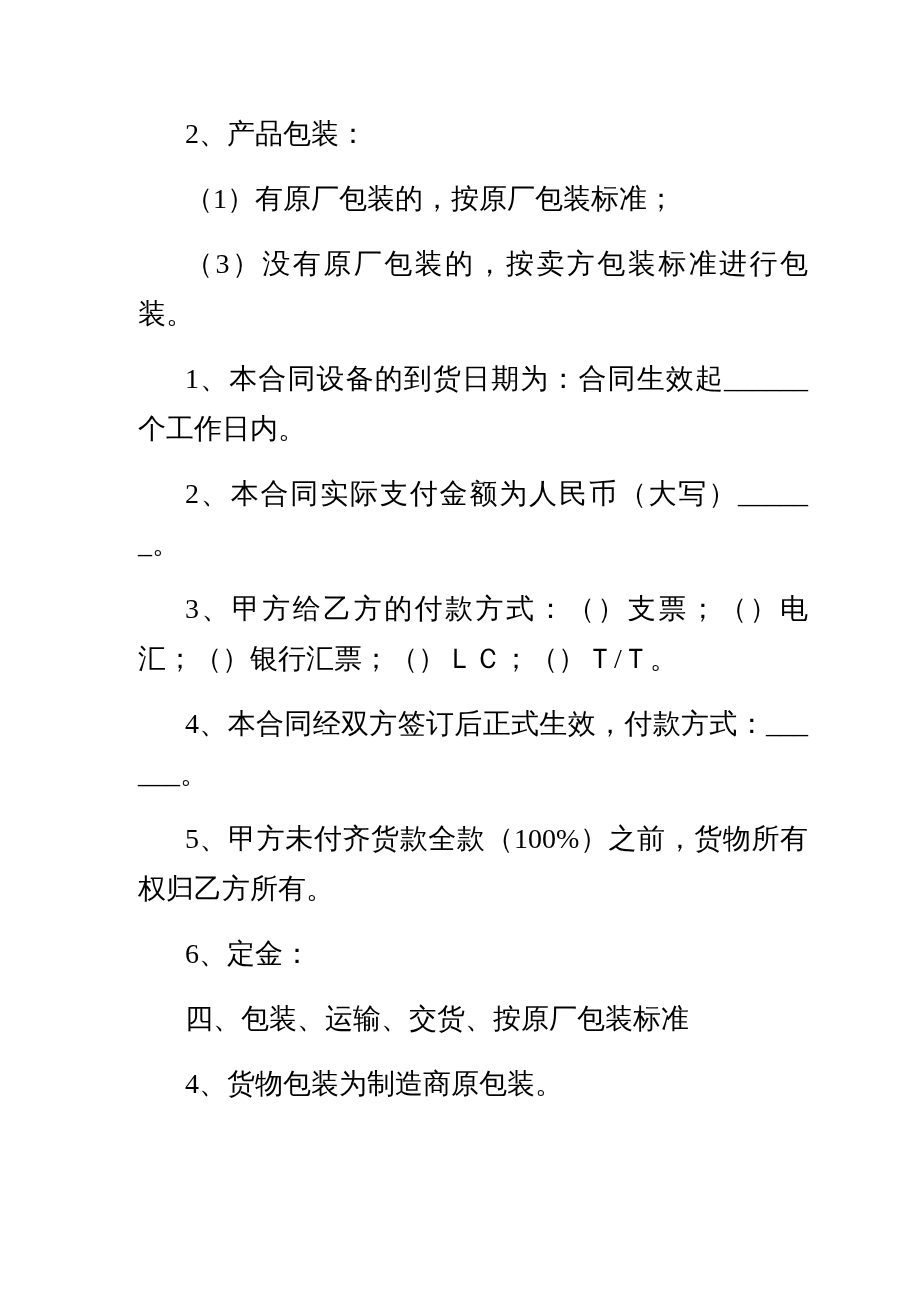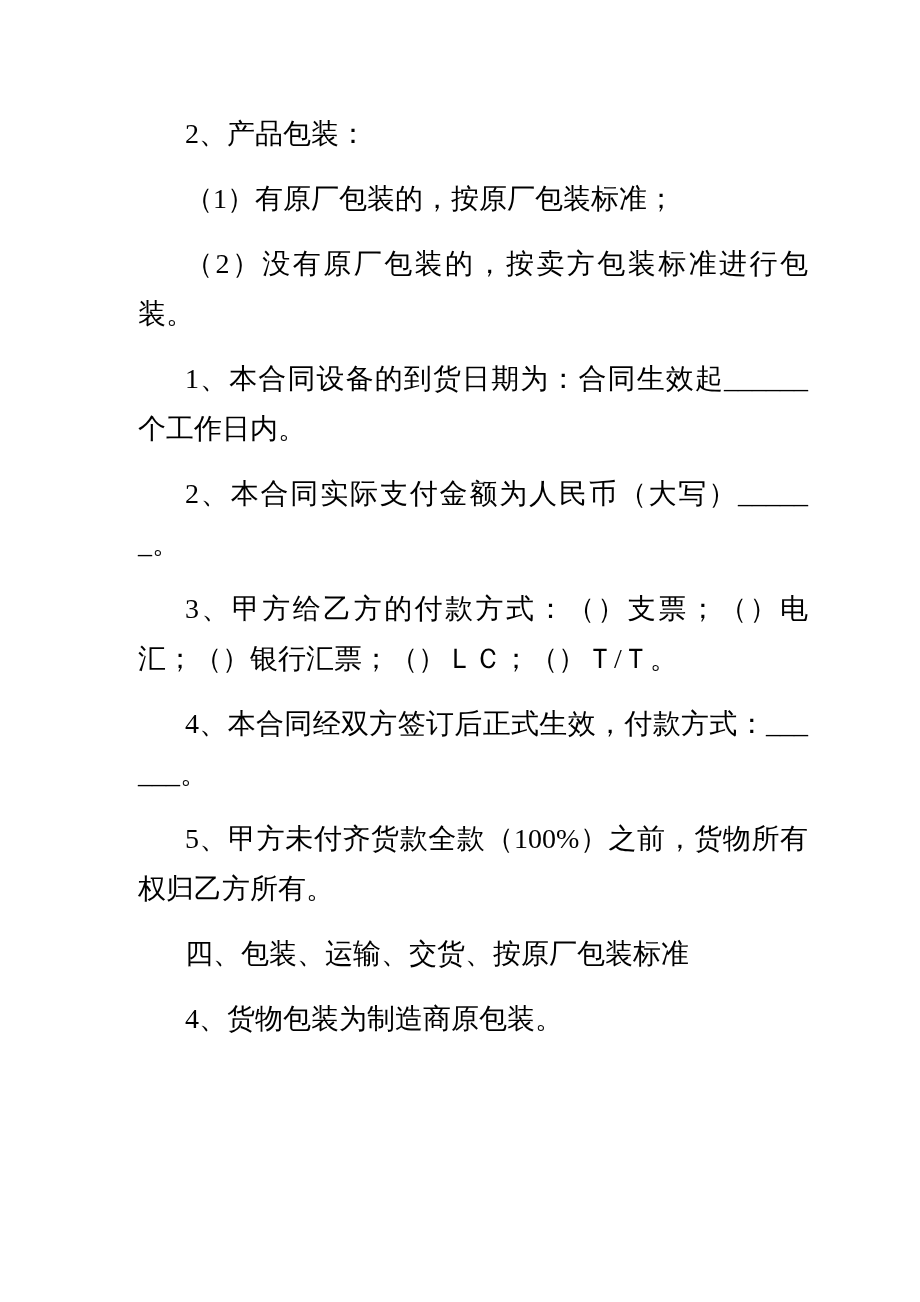--- a/index.html
+++ b/index.html
@@ -27,21 +27,22 @@
     word-break: break-all;
     white-space: pre-wrap;
   }
 </style>
 </head>
 <body>
 
 <div class="doc-page">
   <p class="para">2、产品包装：</p>
   <p class="para">（1）有原厂包装的，按原厂包装标准；</p>
-  <p class="para">（2）没有原厂包装的，按卖方包装标准进行包装。</p>
+  <p class="para">（3）没有原厂包装的，按卖方包装标准进行包装。</p>
   <p class="para">1、本合同设备的到货日期为：合同生效起______个工作日内。</p>
   <p class="para">2、本合同实际支付金额为人民币（大写）______。</p>
   <p class="para">3、甲方给乙方的付款方式：（）支票；（）电汇；（）银行汇票；（）ＬＣ；（）Ｔ/Ｔ。</p>
   <p class="para">4、本合同经双方签订后正式生效，付款方式：______。</p>
   <p class="para">5、甲方未付齐货款全款（100%）之前，货物所有权归乙方所有。</p>
+  <p class="para">6、定金：</p>
   <p class="para">四、包装、运输、交货、按原厂包装标准</p>
   <p class="para">4、货物包装为制造商原包装。</p>
 </div>
 
 </body></html>

